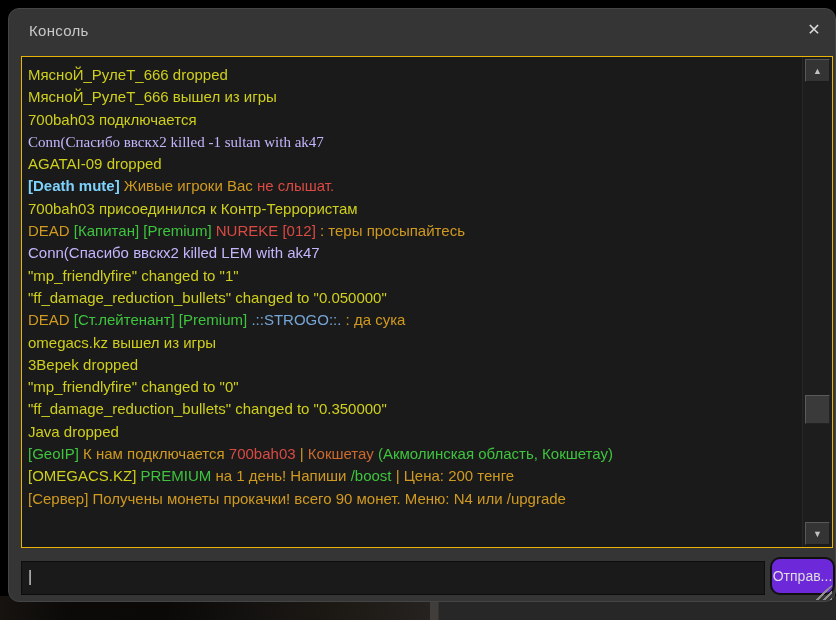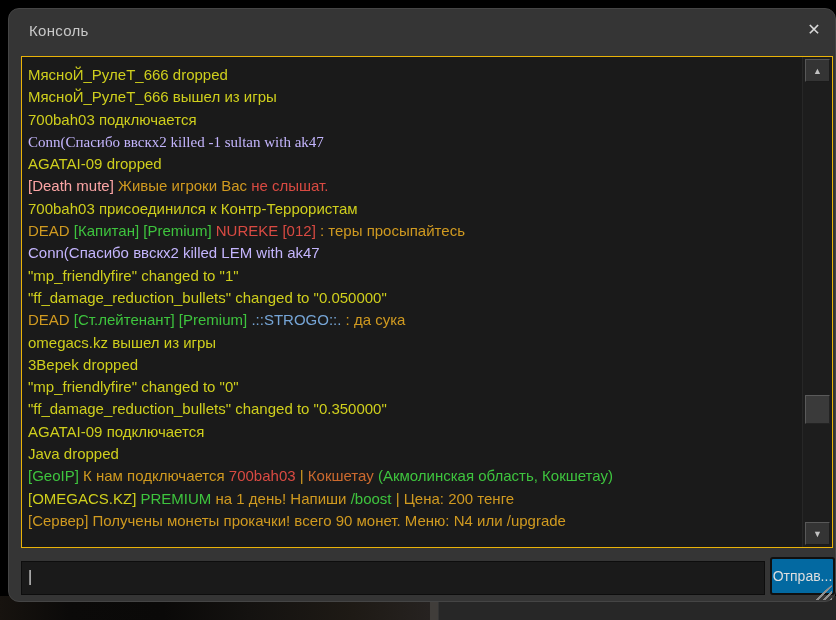--- a/index.html
+++ b/index.html
@@ -51,21 +51,21 @@
     border:1px solid;border-color:#5a5a5a #232323 #232323 #5a5a5a;cursor:pointer;box-sizing:border-box;
   }
   
   .console-input{
     position:absolute;left:12px;top:552px;width:744px;height:34px;
     background:#1a1a1a;border:1px solid #0d0d0d;box-sizing:border-box;cursor:text;
   }
   .caret{position:absolute;left:6px;top:6px;color:#d2d2d2;font-size:16px;}
   .send-btn{
     position:absolute;left:761px;top:548px;width:65px;height:38px;
-    background:#0369a1;border:2px solid #101010;border-radius:3px;
+    background:#6d28d9;border:2px solid #101010;border-radius:10px;
     color:#dedede;font-size:14px;display:flex;align-items:center;justify-content:center;
     cursor:pointer;box-sizing:border-box;
   }
   .resize-grip{
     position:absolute;right:3px;bottom:1px;width:20px;height:15px;
     background:repeating-linear-gradient(135deg,transparent 0 3px,#8f8f8f 3px 5px);
     clip-path:polygon(100% 0,0 100%,100% 100%);cursor:nwse-resize;
   }
 </style>
 </head>
@@ -83,32 +83,31 @@
     <span class="close-btn">✕</span>
   </div>
 
   <div class="log-panel">
     <div class="log-lines">
         <div class="log-line"><span style="color: rgb(207, 207, 29);">МясноЙ_РулеТ_666 dropped</span></div>
         <div class="log-line"><span style="color: rgb(207, 207, 29);">МясноЙ_РулеТ_666 вышел из игры</span></div>
         <div class="log-line"><span style="color: rgb(207, 207, 29);">700bah03 подключается</span></div>
         <div class="log-line"><span style="color: #c4b5fd; font-family: Liberation Serif, serif;">Conn(Спасибо ввскх2 killed -1 sultan with ak47</span></div>
         <div class="log-line"><span style="color: rgb(207, 207, 29);">AGATAI-09 dropped</span></div>
-        <div class="log-line"><span style="color: #fca5a5;">[Death mute]</span><span style="color: rgb(208, 154, 32);"> Живые игроки Вас </span><span style="color: rgb(217, 74, 66);">не слышат.</span></div>
+        <div class="log-line"><span style="color: #7dd3fc; font-weight: bold;">[Death mute]</span><span style="color: rgb(208, 154, 32);"> Живые игроки Вас </span><span style="color: rgb(217, 74, 66);">не слышат.</span></div>
         <div class="log-line"><span style="color: rgb(207, 207, 29);">700bah03 присоединился к Контр-Террористам</span></div>
         <div class="log-line"><span style="color: rgb(208, 154, 32);">DEAD </span><span style="color: rgb(62, 196, 62);">[Капитан] [Premium] </span><span style="color: rgb(217, 74, 66);">NUREKE [012]</span><span style="color: rgb(208, 154, 32);"> : теры просыпайтесь</span></div>
         <div class="log-line"><span style="color: #c4b5fd;">Conn(Спасибо ввскх2 killed LEM with ak47</span></div>
         <div class="log-line"><span style="color: rgb(207, 207, 29);">"mp_friendlyfire" changed to "1"</span></div>
         <div class="log-line"><span style="color: rgb(207, 207, 29);">"ff_damage_reduction_bullets" changed to "0.050000"</span></div>
         <div class="log-line"><span style="color: rgb(208, 154, 32);">DEAD </span><span style="color: rgb(62, 196, 62);">[Ст.лейтенант] [Premium] </span><span style="color: rgb(118, 165, 214);">.::STROGO::.</span><span style="color: rgb(208, 154, 32);"> : да сука</span></div>
         <div class="log-line"><span style="color: rgb(207, 207, 29);">omegacs.kz вышел из игры</span></div>
         <div class="log-line"><span style="color: rgb(207, 207, 29);">3Bepek dropped</span></div>
         <div class="log-line"><span style="color: rgb(207, 207, 29);">"mp_friendlyfire" changed to "0"</span></div>
         <div class="log-line"><span style="color: rgb(207, 207, 29);">"ff_damage_reduction_bullets" changed to "0.350000"</span></div>
-        <div class="log-line"><span style="color: rgb(207, 207, 29);">AGATAI-09 подключается</span></div>
         <div class="log-line"><span style="color: rgb(207, 207, 29);">Java dropped</span></div>
         <div class="log-line"><span style="color: rgb(62, 196, 62);">[GeoIP]</span><span style="color: rgb(208, 154, 32);"> К нам подключается </span><span style="color: rgb(217, 74, 66);">700bah03</span><span style="color: rgb(208, 154, 32);"> | </span><span style="color: rgb(204, 106, 46);">Кокшетау </span><span style="color: rgb(62, 196, 62);">(Акмолинская область, Кокшетау)</span></div>
         <div class="log-line"><span style="color: rgb(207, 207, 29);">[OMEGACS.KZ] </span><span style="color: rgb(62, 196, 62);">PREMIUM</span><span style="color: rgb(208, 154, 32);"> на 1 день! Напиши </span><span style="color: rgb(62, 196, 62);">/boost</span><span style="color: rgb(208, 154, 32);"> | Цена: 200 тенге</span></div>
         <div class="log-line"><span style="color: rgb(208, 154, 32);">[Сервер] Получены монеты прокачки! всего 90 монет. Меню: N4 или /upgrade</span></div>
       </div>
     <div class="scrollbar">
       <div class="sb-btn sb-up">▲</div>
       <div class="sb-thumb"></div>
       <div class="sb-btn sb-down">▼</div>
     </div>

